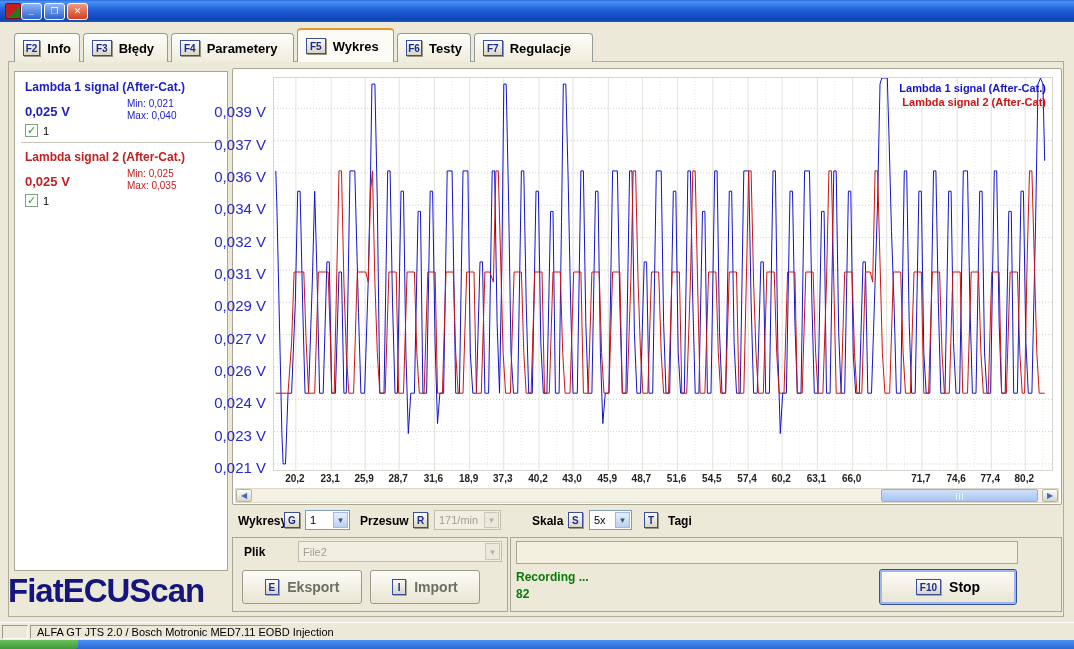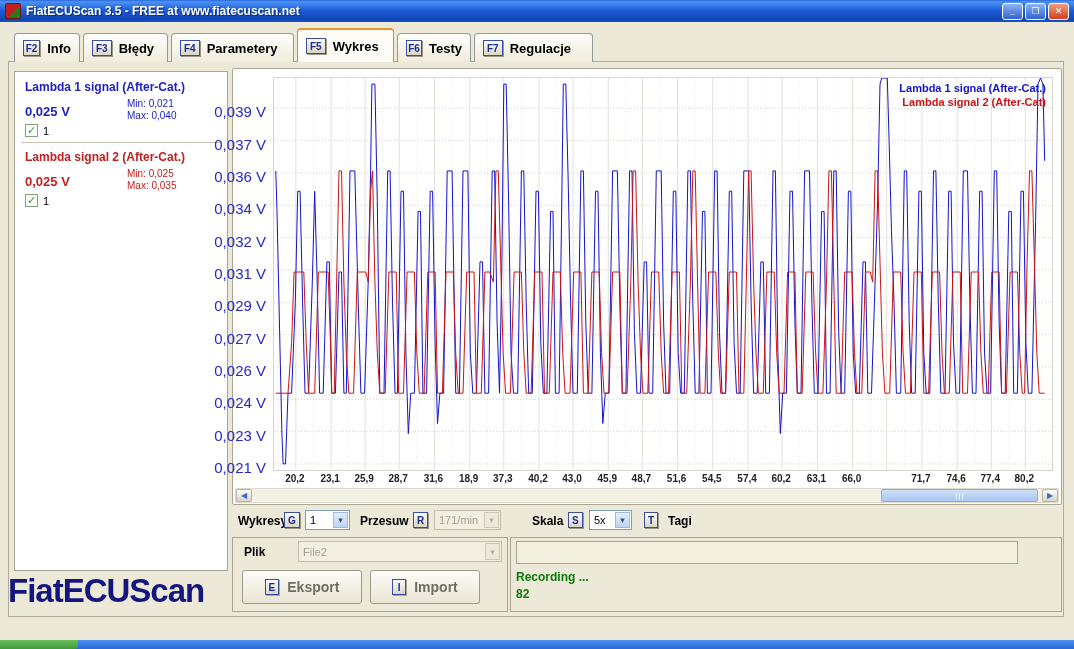--- a/index.html
+++ b/index.html
@@ -98,21 +98,20 @@
   .startbtn{position:absolute;left:0;top:640px;width:78px;height:9px;border-radius:0 0 4px 0;
     background:linear-gradient(180deg,#6ABF5A,#3E9A3E);}
 </style>
 </head>
 <body>
 
 <div class="screen">
 
   <div class="titlebar">
     <span class="app-icon"></span>
-    <span class="title-text">FiatECUScan 3.5 - FREE at www.fiatecuscan.net</span>
     <span class="winbtns">
       <span class="winbtn minb">_</span>
       <span class="winbtn maxb">❐</span>
       <span class="winbtn closeb">✕</span>
     </span>
   </div>
 
   <div class="page-frame"></div>
 
   <div class="tab" style="left:14px;width:66px">
@@ -316,20 +315,28 @@
   </button>
   <button class="xp-btn" style="left:370px;top:570px;width:110px;height:34px">
     <span class="keycap">I</span>
     <span>Import</span>
   </button>
 
   <div class="group" style="left:510px;top:537px;width:552px;height:75px"></div>
   <div class="msg-input" style="left:516px;top:541px;width:502px;height:23px"></div>
   <div class="rec-text" style="left:516px;top:570px">Recording ...</div>
   <div class="rec-text" style="left:516px;top:587px">82</div>
+  <button class="xp-btn stop" style="left:879px;top:569px;width:138px;height:36px">
+    <span class="keycap">F10</span>
+    <span>Stop</span>
+  </button>
 
   <div class="logo">FiatECUScan</div>
 
+  <div class="statusbar">
+    <div class="sbcell" style="left:2px;width:26px"></div>
+    <div class="sbcell" style="left:30px;width:252px">ALFA GT JTS 2.0 / Bosch Motronic MED7.11 EOBD Injection</div>
+  </div>
 
   <div class="taskbar"></div>
   <div class="startbtn"></div>
 
 </div>
 
 </body></html>

